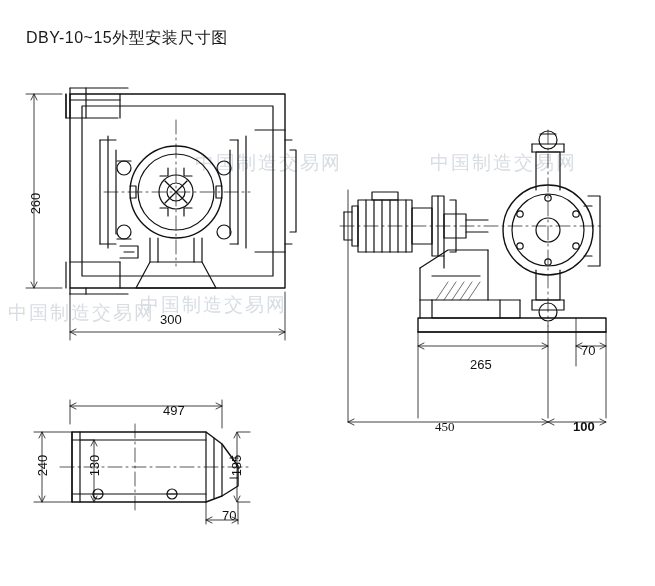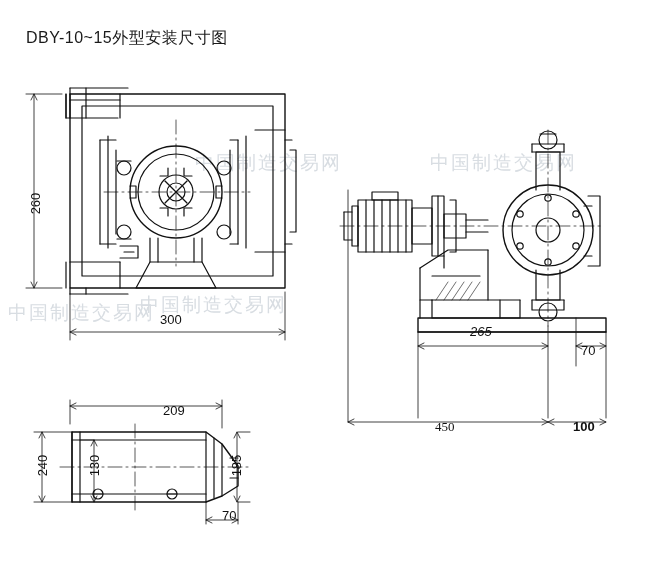--- a/index.html
+++ b/index.html
@@ -316,29 +316,29 @@
         <path d="M232,517 L238,520 L232,523"></path>
       </g>
 
     </g>
   </svg>
 
   <div class="dim-label dim-vert" style="left:15px; top:196px; width:40px; text-align:center;">260</div>
 
   <div class="dim-label" style="left:160px; top:312px;">300</div>
 
-  <div class="dim-label" style="left:470px; top:324px;font-style:italic;">265</div>
+  <div class="dim-label" style="left:470px; top:357px;">265</div>
 
   <div class="dim-label" style="left:581px; top:343px;">70</div>
 
   <div class="dim-label" style="left:435px; top:419px;font-family:Liberation Serif, serif;">450</div>
 
   <div class="dim-label" style="left:573px; top:419px;font-weight:bold;">100</div>
 
-  <div class="dim-label" style="left:163px; top:403px;">209</div>
+  <div class="dim-label" style="left:163px; top:403px;">497</div>
 
   <div class="dim-label dim-vert" style="left:22px; top:458px; width:40px; text-align:center;">240</div>
 
   <div class="dim-label dim-vert" style="left:74px; top:458px; width:40px; text-align:center;">130</div>
 
   <div class="dim-label dim-vert" style="left:216px; top:458px; width:40px; text-align:center;">185</div>
 
   <div class="dim-label" style="left:222px; top:508px;">70</div>
 
 </div>

